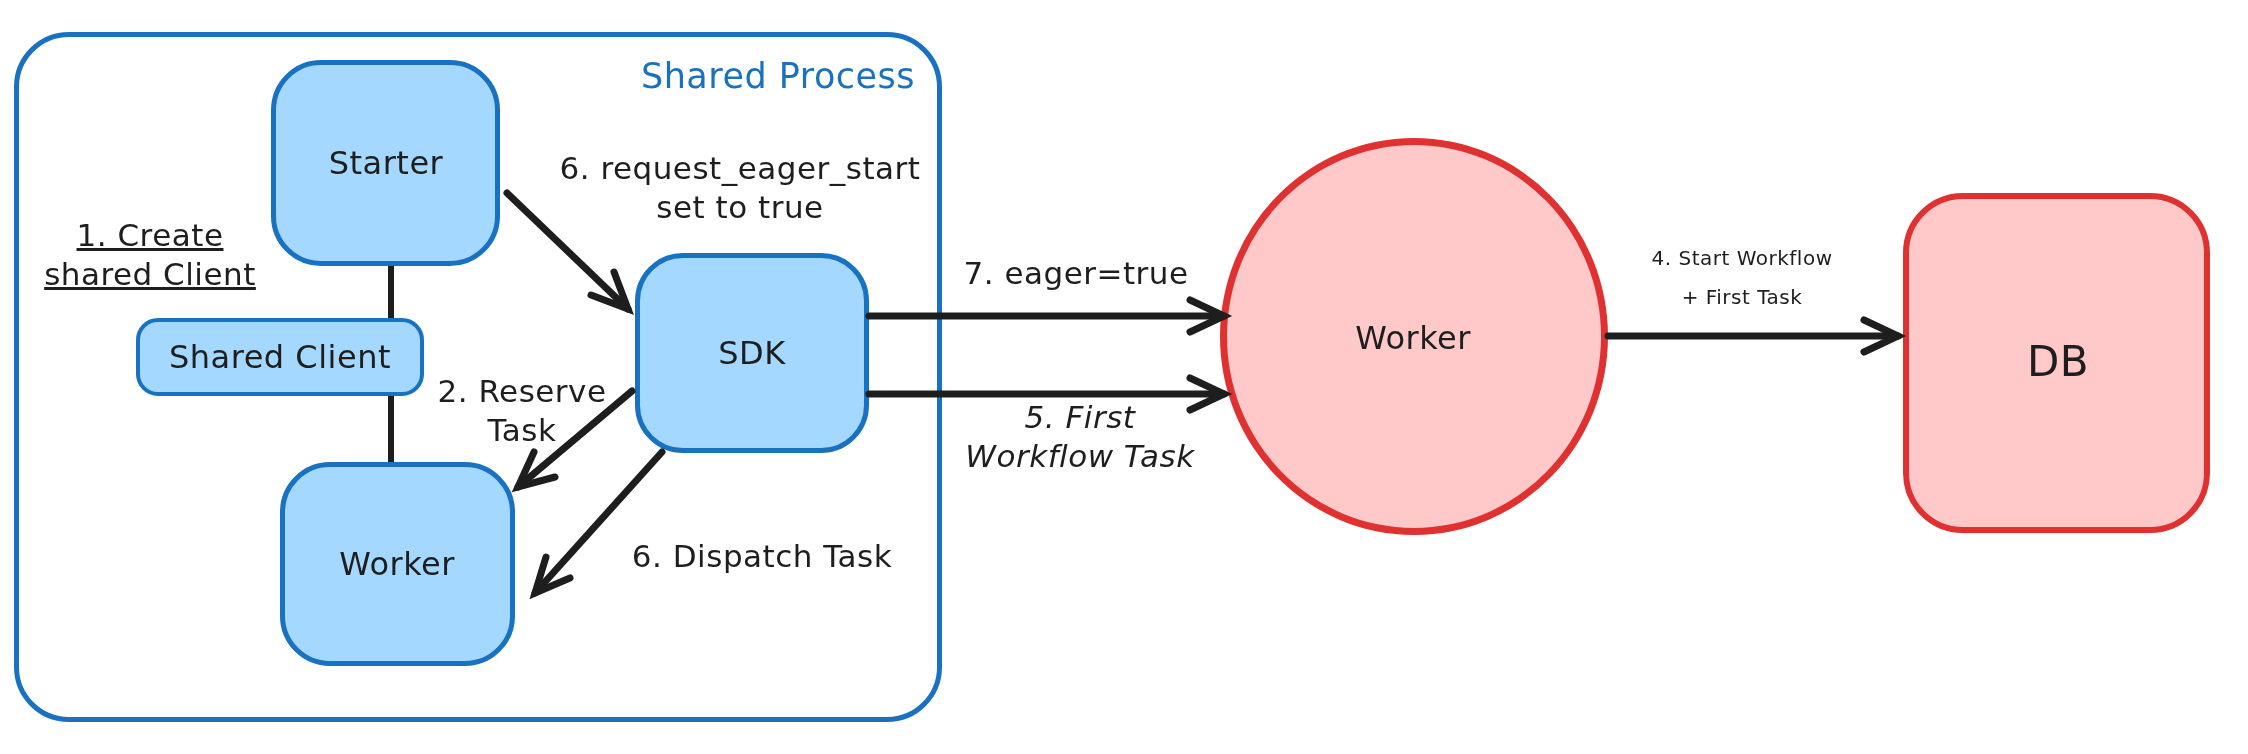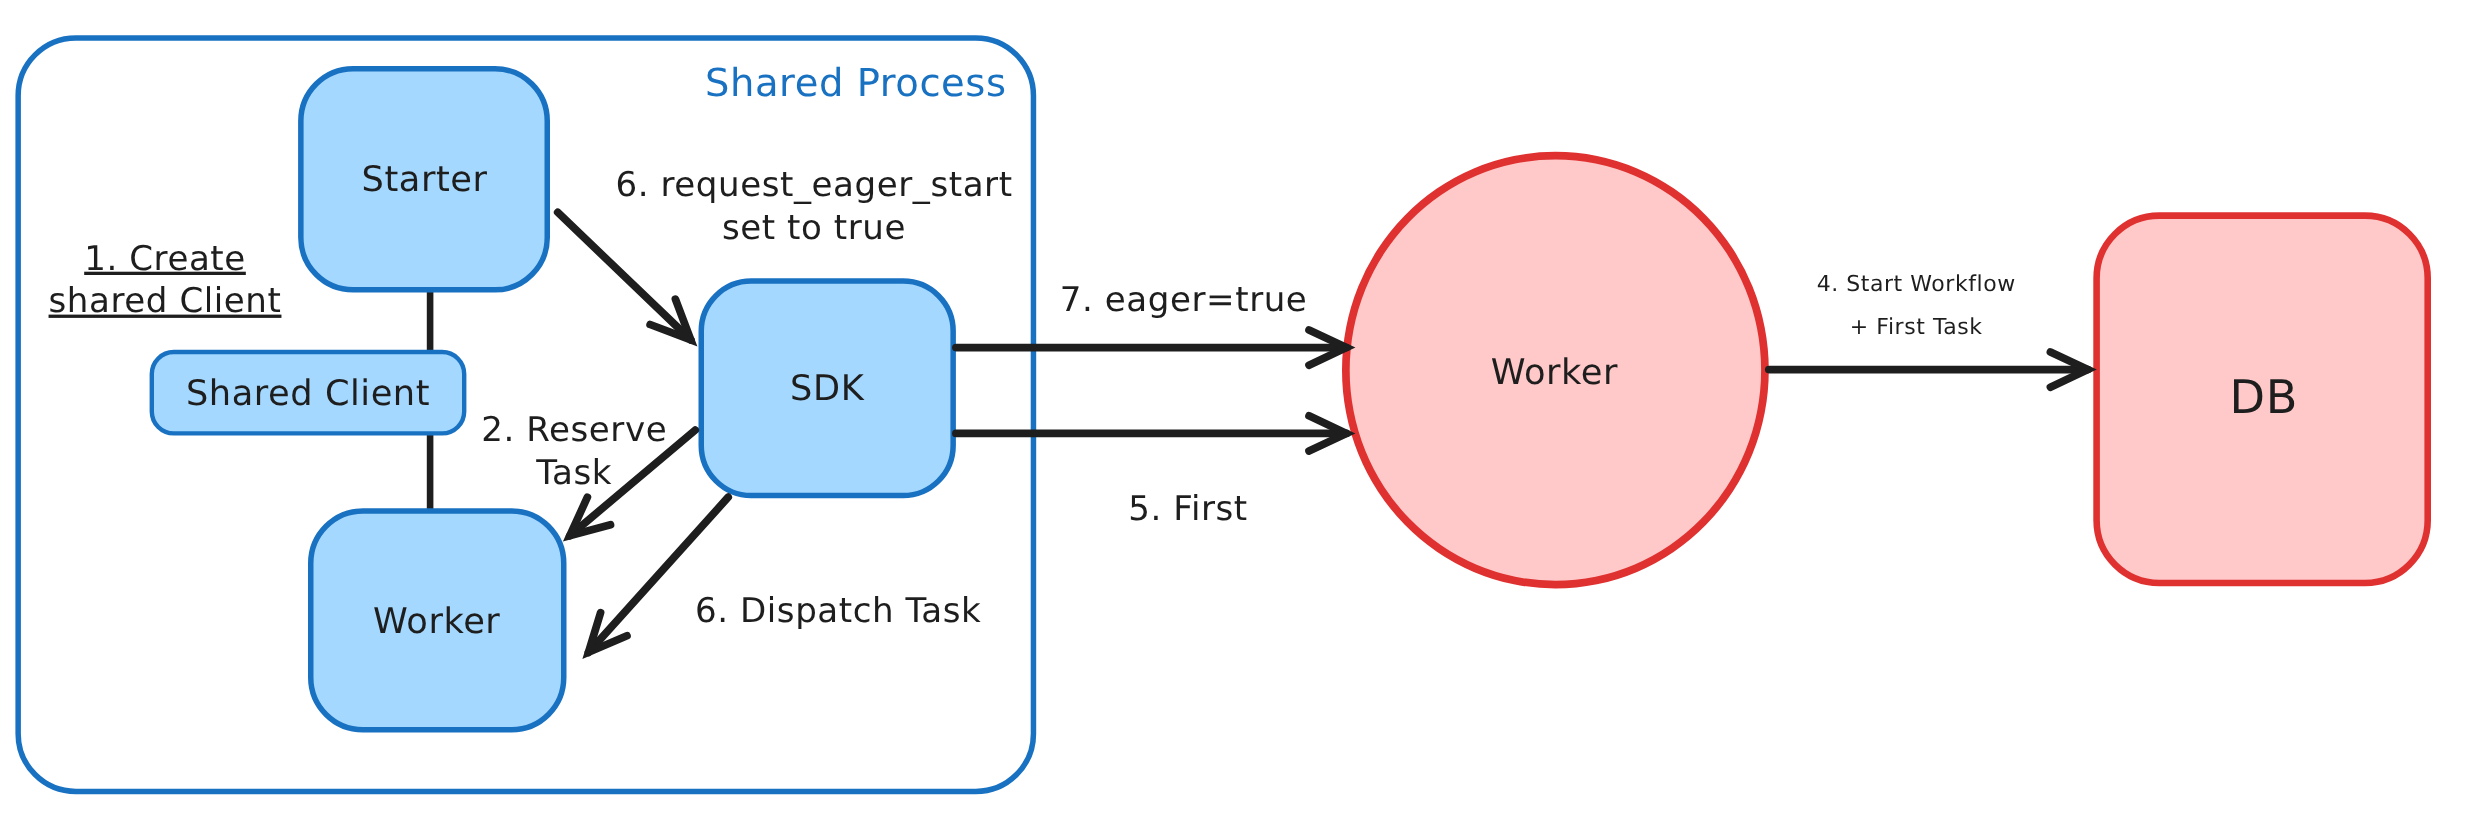--- a/index.html
+++ b/index.html
@@ -100,22 +100,23 @@
     <div>set to true</div>
   </div>
 
   <div class="lbl ann z3" style="left:522px; top:411px;">
     <div>2. Reserve</div>
     <div>Task</div>
   </div>
 
   <div class="lbl ann z3" style="left:1076px; top:273px;">7. eager=true</div>
 
-  <div class="lbl ann z3" style="left:1080px; top:463px;">
+  <div class="lbl ann z3" style="left:1080px; top:437px;font-style:italic;">
     <div>5. First</div>
+    <div>Workflow Task</div>
   </div>
 
   <div class="lbl ann z3" style="left:762px; top:556px;">6. Dispatch Task</div>
 
   <div class="lbl ann z3" style="left:1742px; top:278px; font-size:20px;">
     <div>4. Start Workflow</div>
     <div>+ First Task</div>
   </div>
 
   <svg class="layer z4" viewBox="0 0 2248 754" stroke="#1e1e1e" stroke-width="7" stroke-linecap="round" fill="none">

